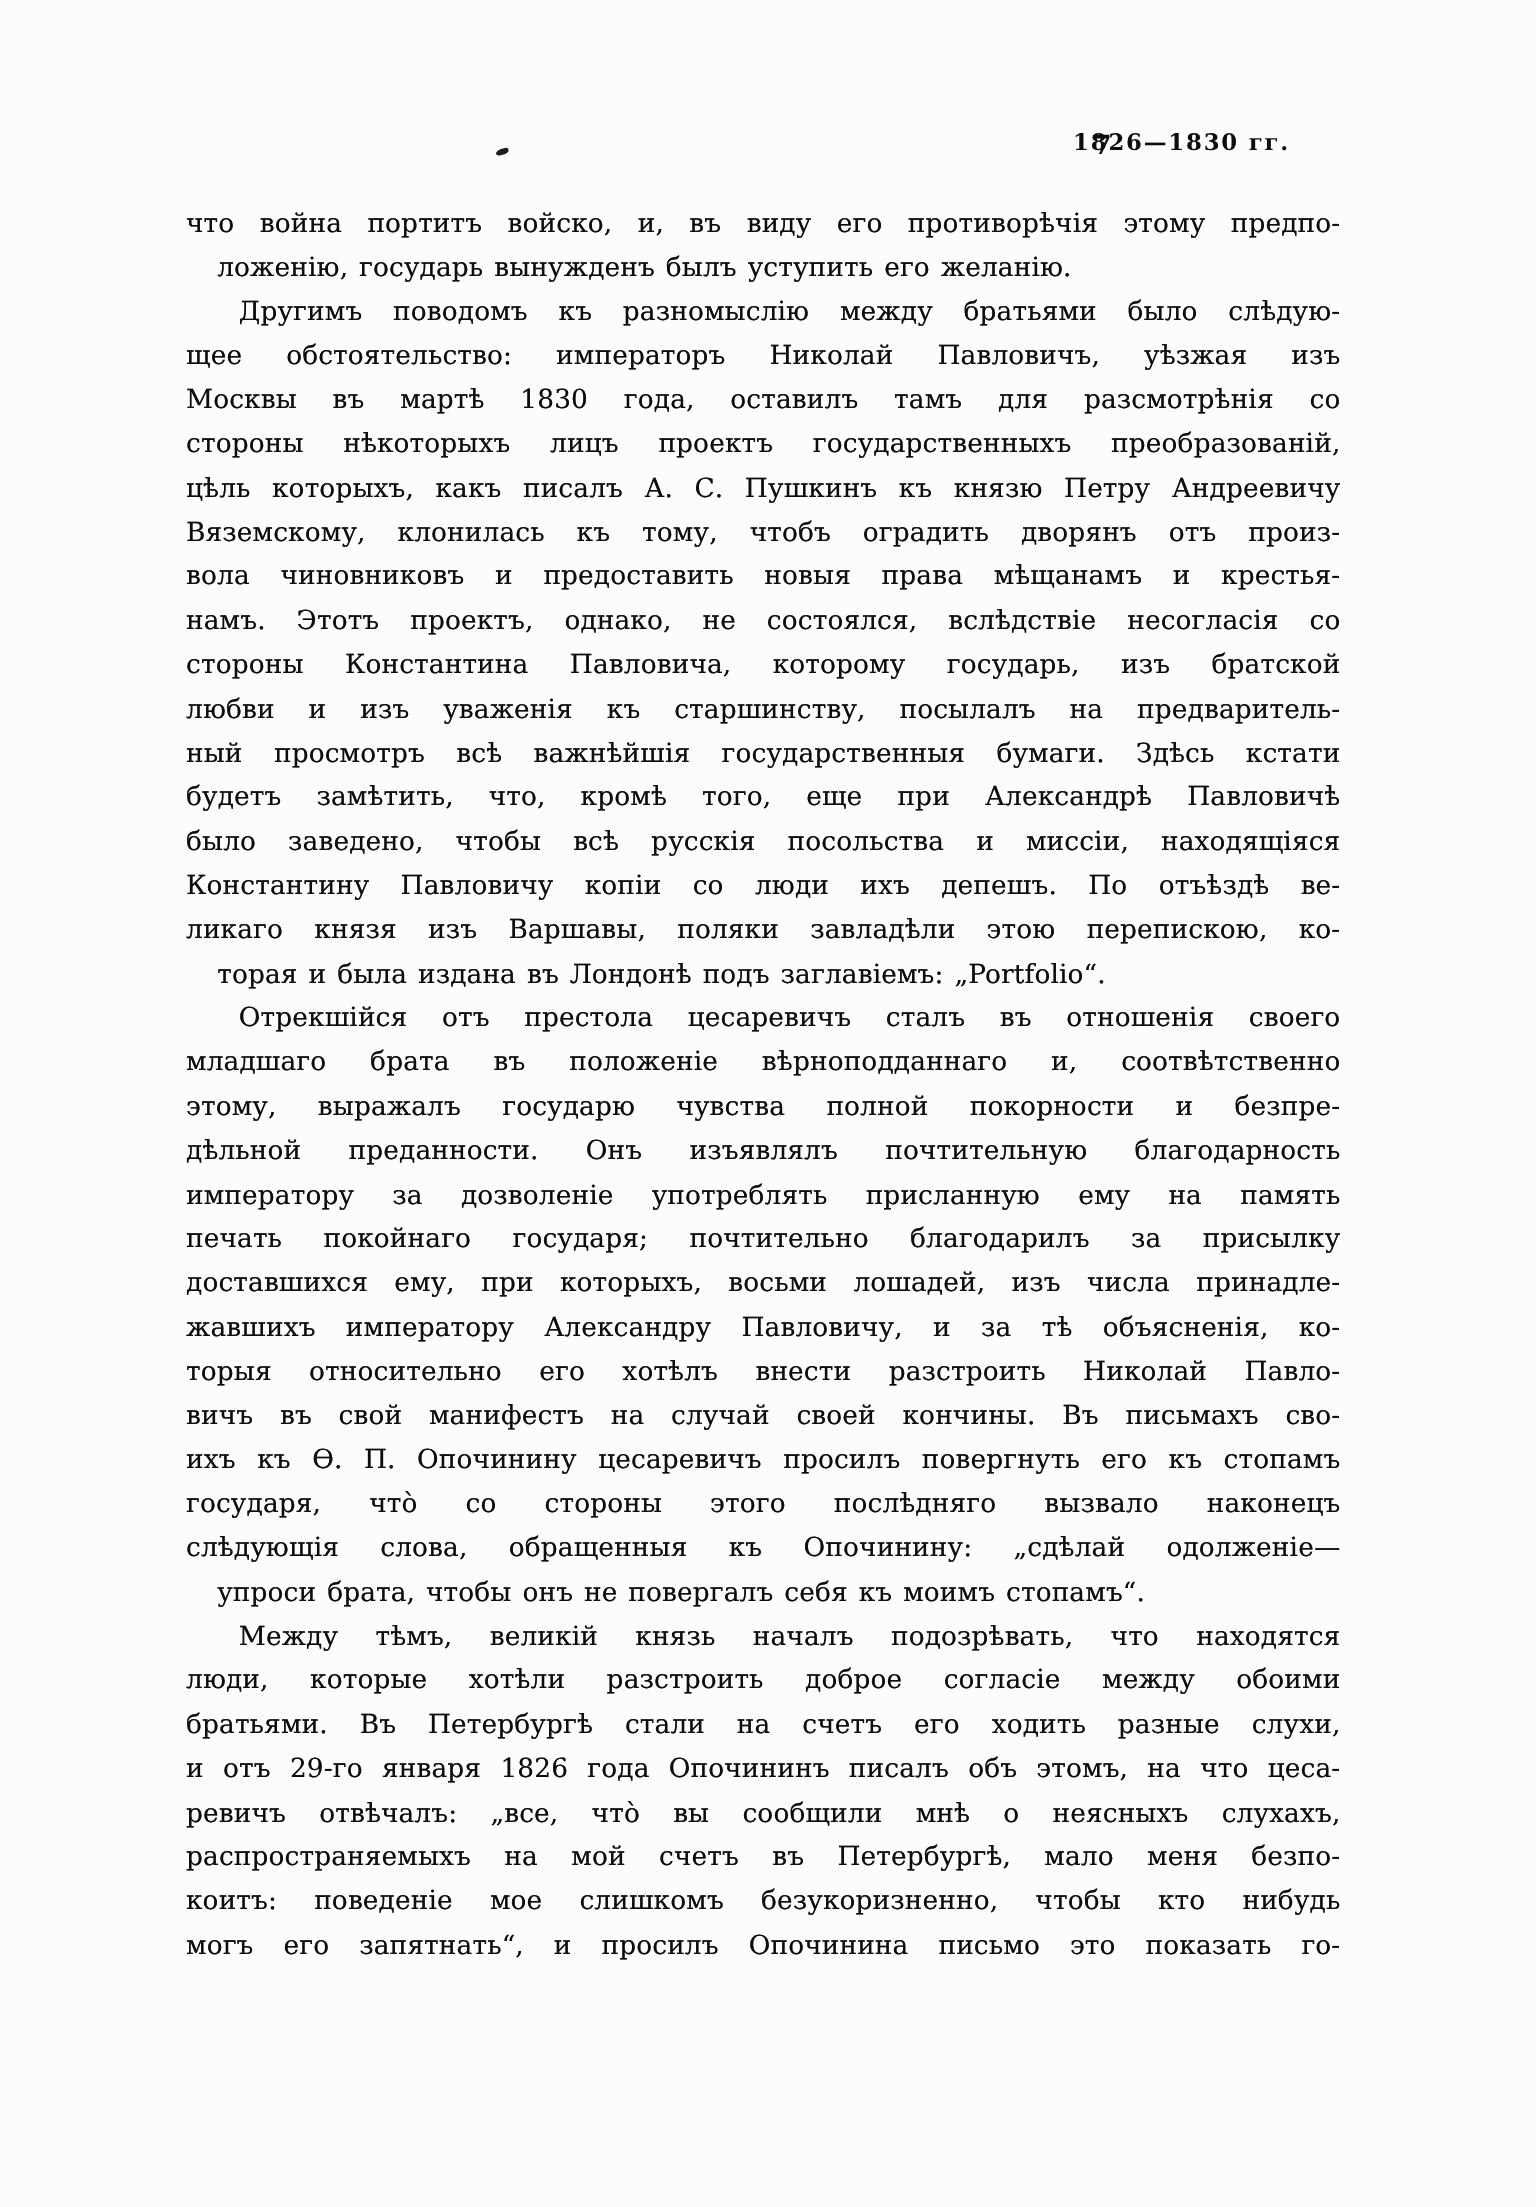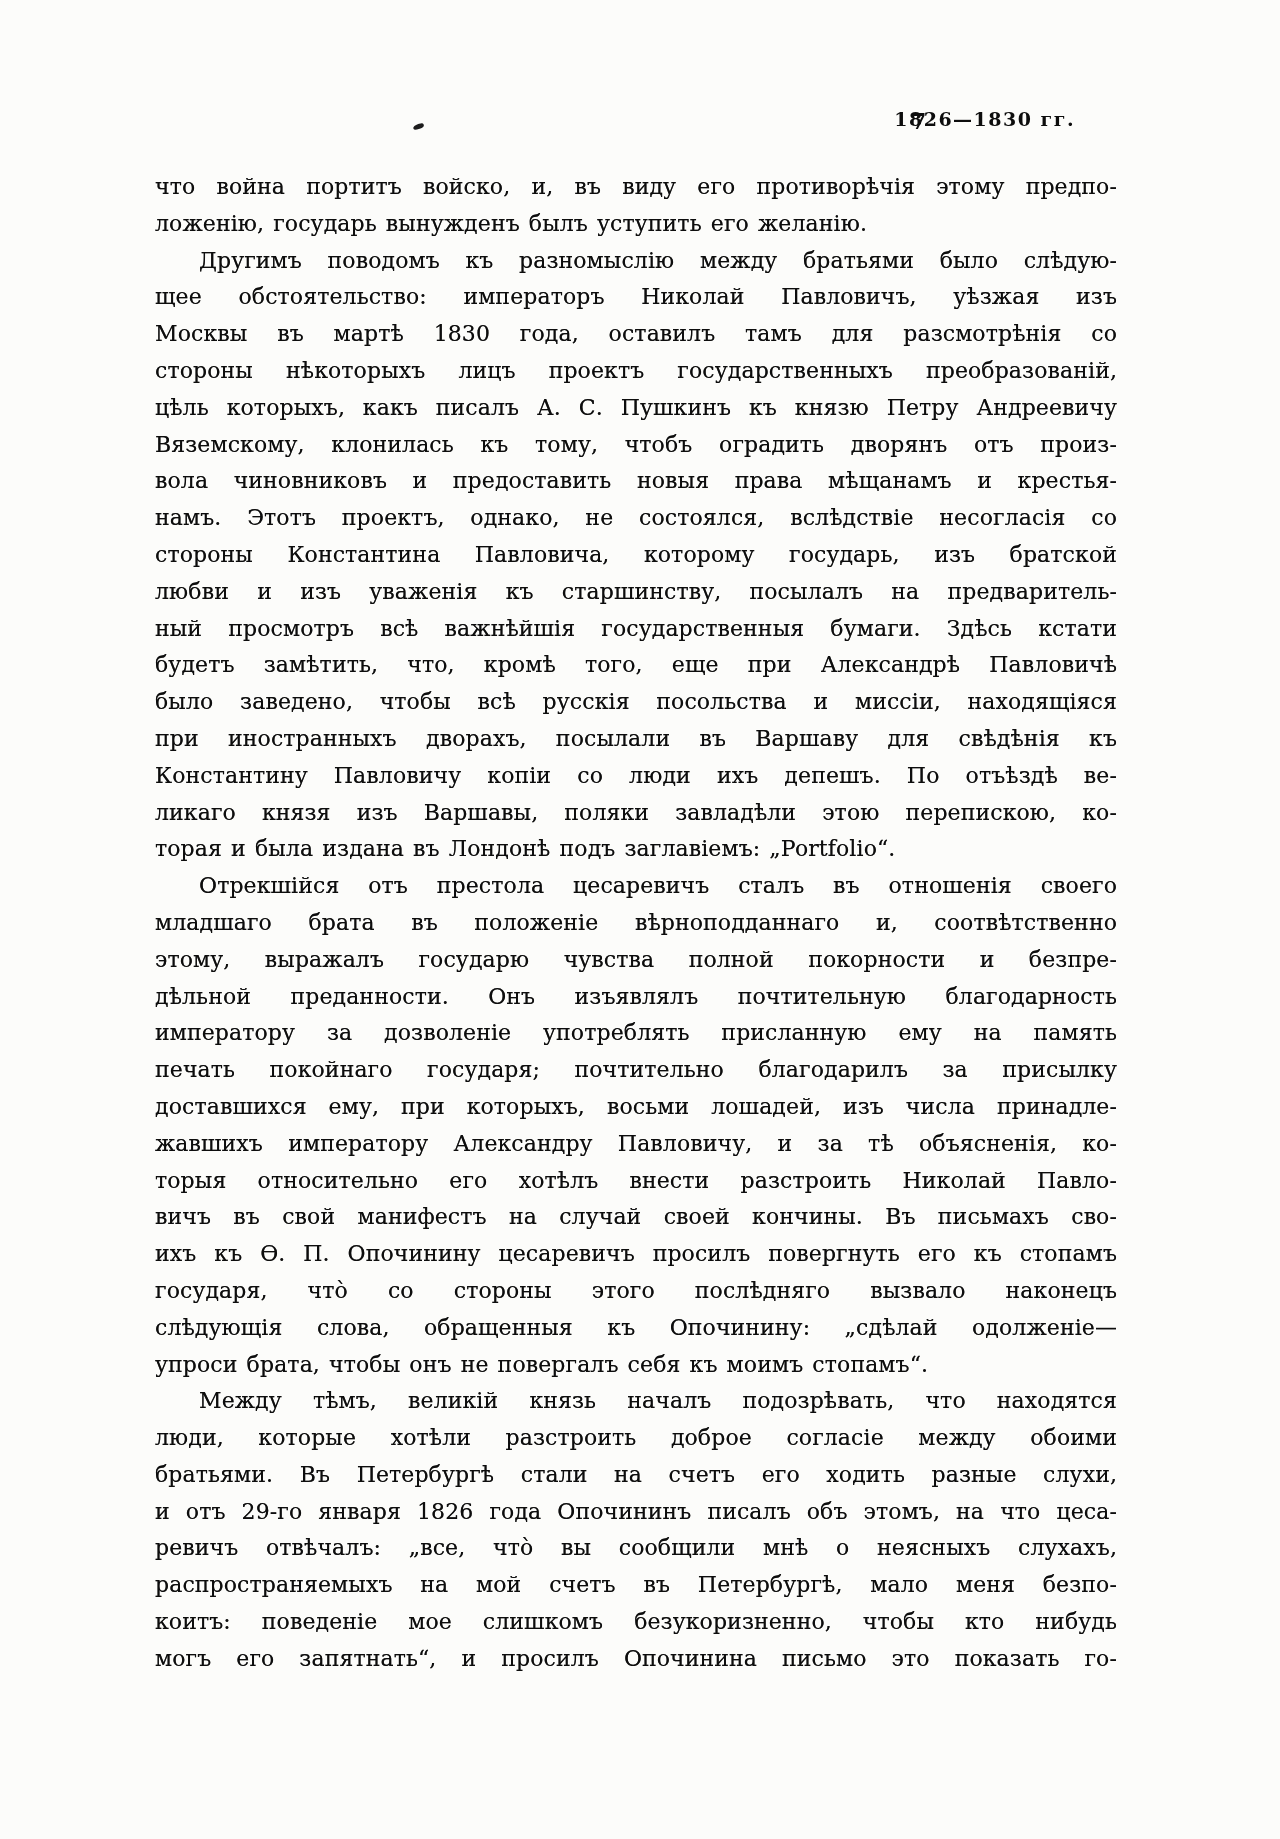--- a/index.html
+++ b/index.html
@@ -73,20 +73,21 @@
     text-shadow: 0 0 0.5px rgba(10,10,10,0.65);
     white-space: normal;
     overflow: visible;
   }
   .line.indent {
     padding-left: 44px;
   }
   .line.para-end {
     text-align: left;
     text-align-last: left;
+    margin-left: 26px;
   }
 </style>
 </head>
 <body>
 
 <div class="page">
 
   <div class="header">
     <span class="ink-smudge"></span>
     <div class="running-title">1826—1830 гг.</div>
@@ -103,21 +104,20 @@
       <div class="line">стороны нѣкоторыхъ лицъ проектъ государственныхъ преобразованій,</div>
       <div class="line">цѣль которыхъ, какъ писалъ А. С. Пушкинъ къ князю Петру Андреевичу</div>
       <div class="line">Вяземскому, клонилась къ тому, чтобъ оградить дворянъ отъ произ-</div>
       <div class="line">вола чиновниковъ и предоставить новыя права мѣщанамъ и крестья-</div>
       <div class="line">намъ. Этотъ проектъ, однако, не состоялся, вслѣдствіе несогласія со</div>
       <div class="line">стороны Константина Павловича, которому государь, изъ братской</div>
       <div class="line">любви и изъ уваженія къ старшинству, посылалъ на предваритель-</div>
       <div class="line">ный просмотръ всѣ важнѣйшія государственныя бумаги. Здѣсь кстати</div>
       <div class="line">будетъ замѣтить, что, кромѣ того, еще при Александрѣ Павловичѣ</div>
       <div class="line">было заведено, чтобы всѣ русскія посольства и миссіи, находящіяся</div>
-      <div class="line">при иностранныхъ дворахъ, посылали въ Варшаву для свѣдѣнія къ</div>
       <div class="line">Константину Павловичу копіи со люди ихъ депешъ. По отъѣздѣ ве-</div>
       <div class="line">ликаго князя изъ Варшавы, поляки завладѣли этою перепискою, ко-</div>
       <div class="line para-end">торая и была издана въ Лондонѣ подъ заглавіемъ: „Portfolio“.</div>
       <div class="line indent">Отрекшійся отъ престола цесаревичъ сталъ въ отношенія своего</div>
       <div class="line">младшаго брата въ положеніе вѣрноподданнаго и, соотвѣтственно</div>
       <div class="line">этому, выражалъ государю чувства полной покорности и безпре-</div>
       <div class="line">дѣльной преданности. Онъ изъявлялъ почтительную благодарность</div>
       <div class="line">императору за дозволеніе употреблять присланную ему на память</div>
       <div class="line">печать покойнаго государя; почтительно благодарилъ за присылку</div>
       <div class="line">доставшихся ему, при которыхъ, восьми лошадей, изъ числа принадле-</div>

